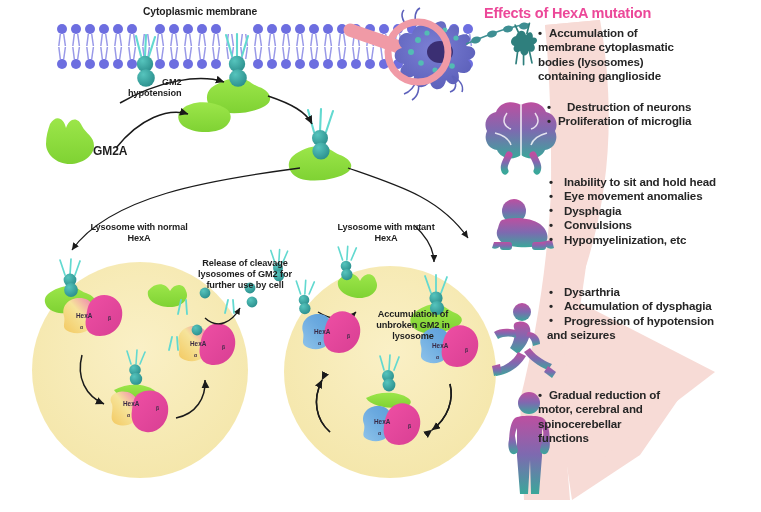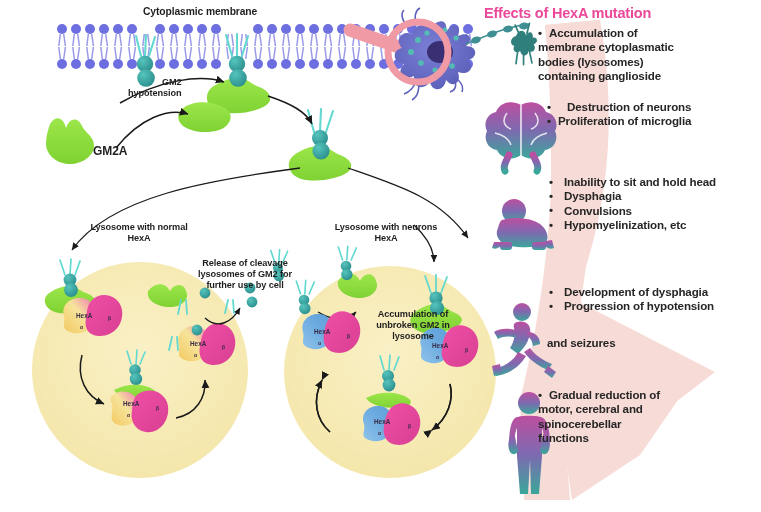--- a/index.html
+++ b/index.html
@@ -588,21 +588,21 @@
     <div>HexA</div>
   </div>
 
   <div class="diag-lbl" id="lbl-release">
     <div>Release of cleavage</div>
     <div>lysosomes of GM2 for</div>
     <div>further use by cell</div>
   </div>
 
   <div class="diag-lbl" id="lbl-lyso-mutant">
-    <div>Lysosome with neurons</div>
+    <div>Lysosome with mutant</div>
     <div>HexA</div>
   </div>
 
   <div class="diag-lbl" id="lbl-accum">
     <div>Accumulation of</div>
     <div>unbroken GM2 in</div>
     <div>lysosome</div>
   </div>
 
   <div class="subunit-txt" style="left:76px;  top:312px; font-size:6.4px;">HexA</div>
@@ -645,32 +645,34 @@
   <div class="effect-group" style="left:547px; top:100px; z-index:4;text-align:right;">
     <ul class="effect-list">
       <li><span>Destruction of neurons</span></li>
       <li><span>Proliferation of microglia</span></li>
     </ul>
   </div>
 
   <div class="effect-group" style="left:547px; top:175px; z-index:4;">
     <ul class="effect-list wide">
       <li><span>Inability to sit and hold head</span></li>
+      <li><span>Eye movement anomalies</span></li>
       <li><span>Dysphagia</span></li>
       <li><span>Convulsions</span></li>
       <li><span>Hypomyelinization, etc</span></li>
     </ul>
   </div>
 
   <div class="effect-group" style="left:547px; top:285px; z-index:4;">
     <ul class="effect-list wide">
-      <li><span>Development of dysphagia</span></li>
+      <li><span>Dysarthria</span></li>
+      <li><span>Accumulation of dysphagia</span></li>
       <li>
         <span>Progression of hypotension</span><br>
-        <span style="margin-left:-17px; display:inline-block;margin-top:22px;">and seizures</span>
+        <span style="margin-left:-17px; display:inline-block;">and seizures</span>
       </li>
     </ul>
   </div>
 
   <div class="effect-group" style="left:538px; top:388px; z-index:4;">
     <ul class="effect-list">
       <li>
         <span>Gradual reduction of</span><br>
         <span style="margin-left:-11px; display:inline-block;">motor, cerebral and</span><br>
         <span style="margin-left:-11px; display:inline-block;">spinocerebellar</span><br>

